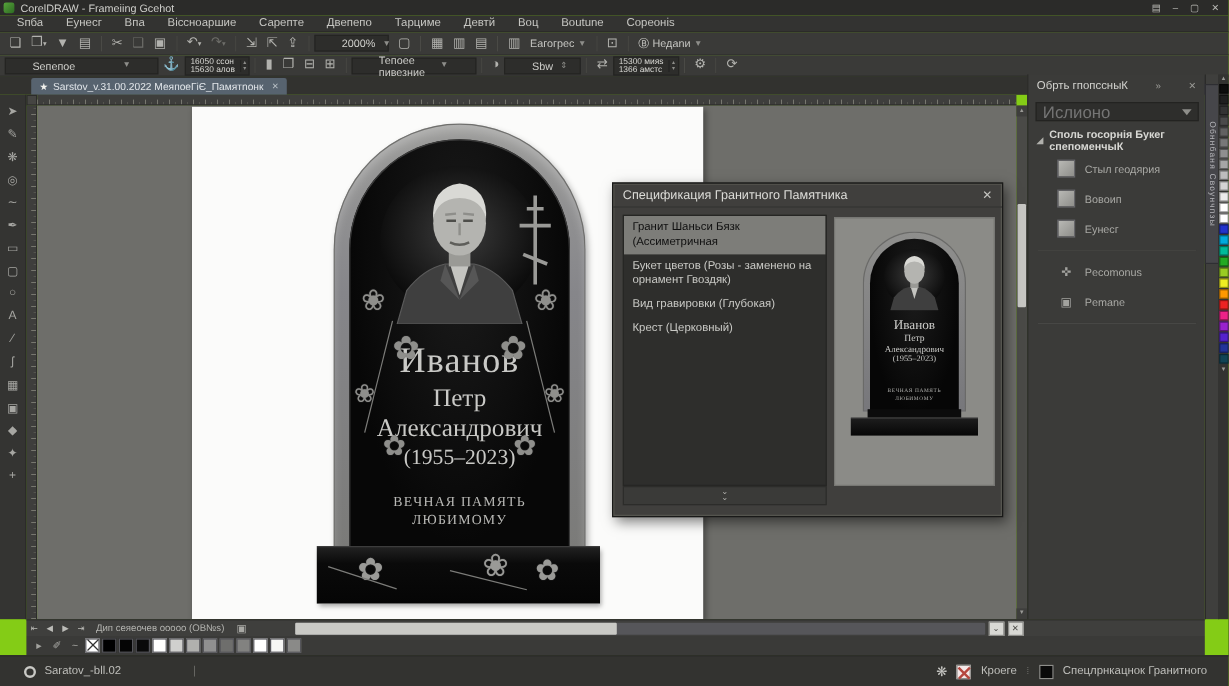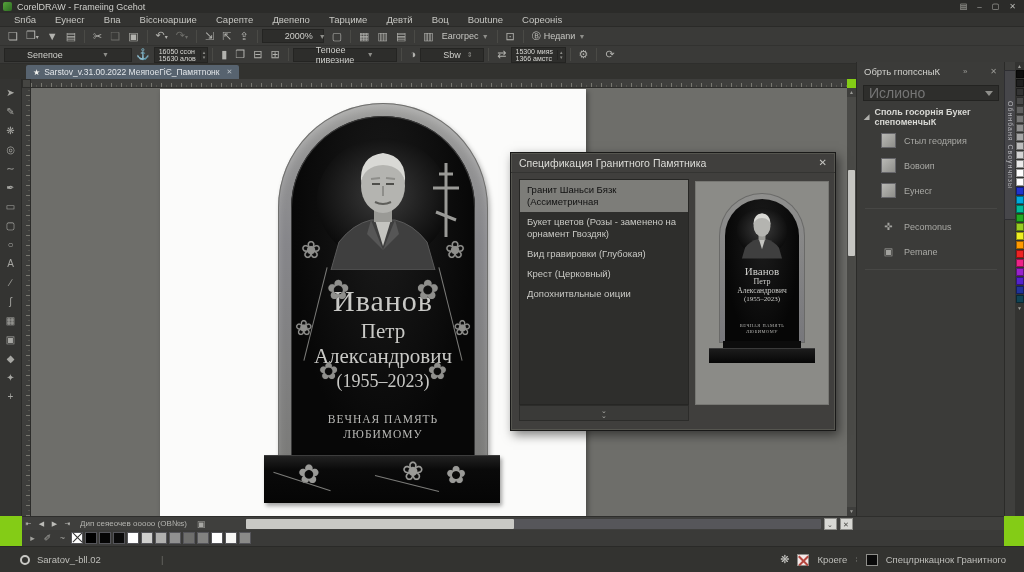--- a/index.html
+++ b/index.html
@@ -414,21 +414,20 @@
   <div id="dialog">
     <div id="dialog-title">
       <span>Спецификация Гранитного Памятника</span>
       <span id="dialog-close">✕</span>
     </div>
     <div id="spec-list">
         <div class="spec-item sel">Гранит Шаньси Бязк (Ассиметричная</div>
         <div class="spec-item">Букет цветов (Розы - заменено на орнамент Гвоздяк)</div>
         <div class="spec-item">Вид гравировки (Глубокая)</div>
         <div class="spec-item">Крест (Церковный)</div>
-        <div class="spec-item">Допохнитвльные оиции</div>
       </div>
     <div id="spec-scroll">
       <span>⌄</span>
       <span>⌄</span>
     </div>
 
     <div id="preview-panel">
       <div id="p-stone">
         <div id="p-inner">
           <svg id="p-portrait" width="54" height="52" viewBox="0 0 140 132">

